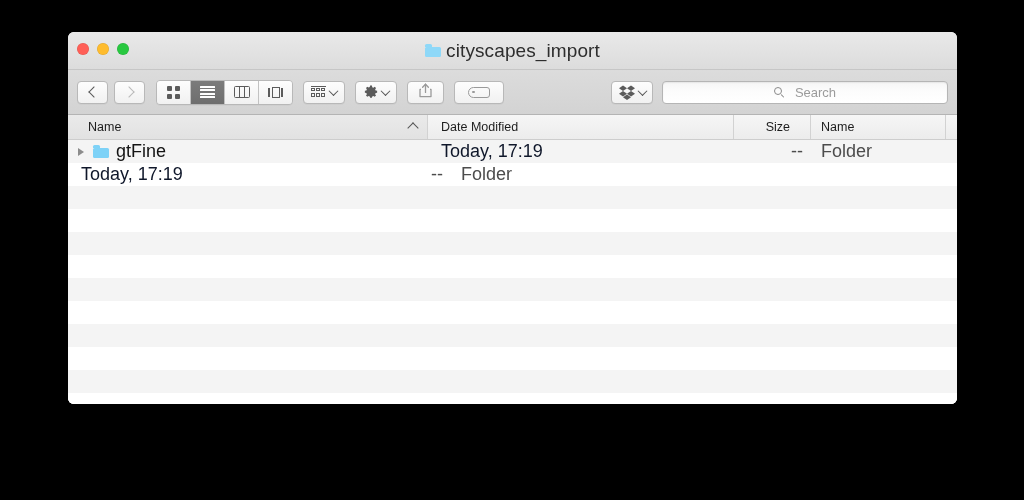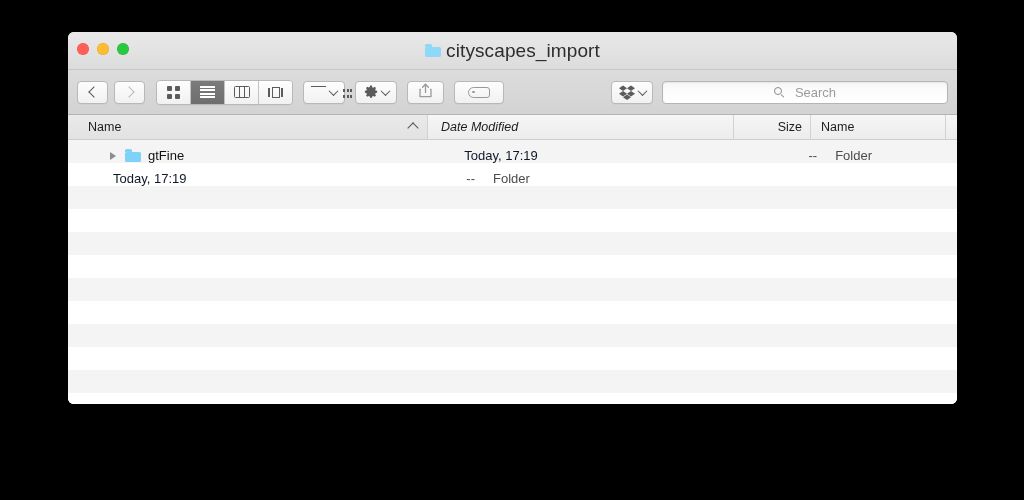--- a/index.html
+++ b/index.html
@@ -270,22 +270,22 @@
     display: flex;
     align-items: center;
     border-right: 0.5px solid #d2d2d2;
     box-sizing: border-box;
     position: relative;
   }
   .col-h.sorted {
     background: linear-gradient(to bottom, #eaeaea 0%, #e2e2e2 100%);
   }
   .col-name  { width: 360px; padding-left: 20px; }
-  .col-date  { width: 306px; padding-left: 13px; font-style: italic; }
-  .col-size  { width: 77px; justify-content: flex-end; padding-right: 8px; }
+  .col-date  { width: 306px; padding-left: 13px; }
+  .col-size  { width: 77px; justify-content: flex-end; padding-right: 20px; }
   .col-kind  { width: 135px; padding-left: 10px; }
   .col-extra { flex: 1; border-right: none; }
   .sort-arrow {
     position: absolute;
     right: 10px;
     width: 7px; height: 7px;
     border-top: 1.5px solid #555;
     border-left: 1.5px solid #555;
     transform: rotate(45deg);
     margin-top: 2px;
@@ -293,24 +293,23 @@
 
   
   #file-list {
     flex: 1 1 auto;
     background: #ffffff;
     overflow: hidden;
   }
   .row {
     height: 23px;
     display: flex;
-    align-items: flex-end;
-    font-size: 13px;
-    box-sizing: border-box;
-    padding-left: 32px;
+    align-items: center;
+    font-size: 18px;
+    box-sizing: border-box;
   }
   .row.odd { background: #f4f4f4; }
   .row.even { background: #ffffff; }
 
   .cell-name {
     width: 360px;
     display: flex;
     align-items: center;
     box-sizing: border-box;
     padding-left: 10px;

